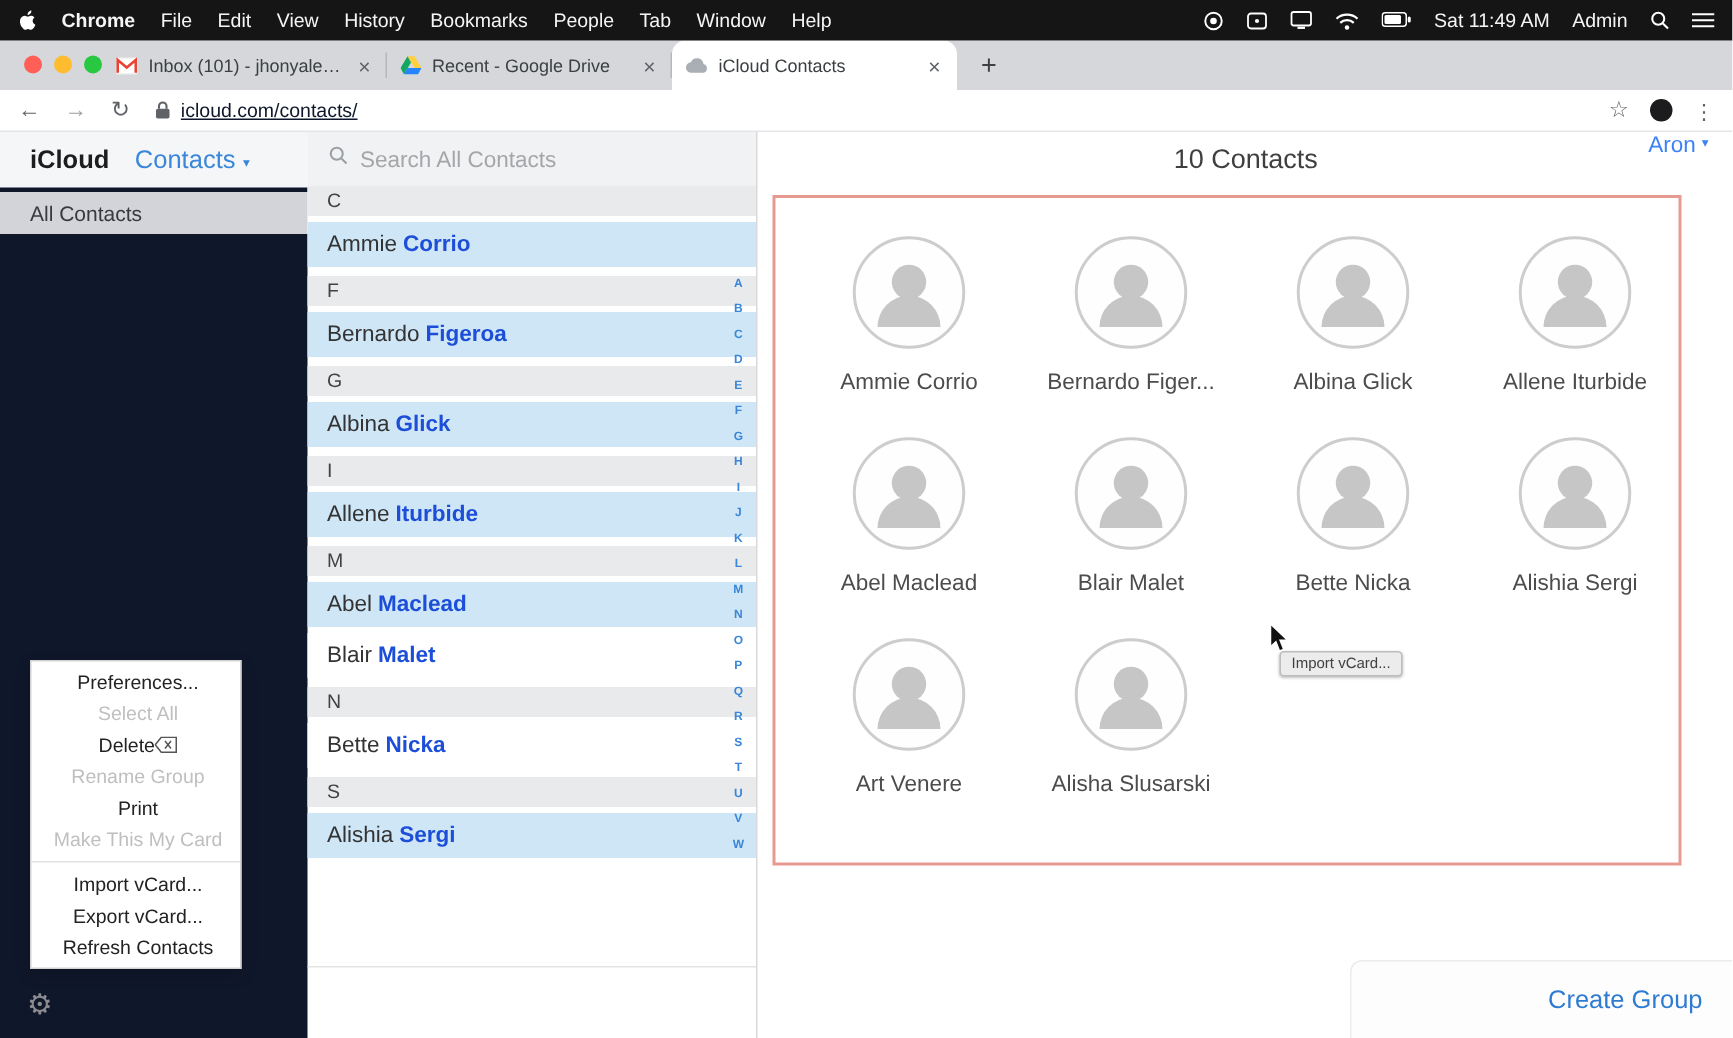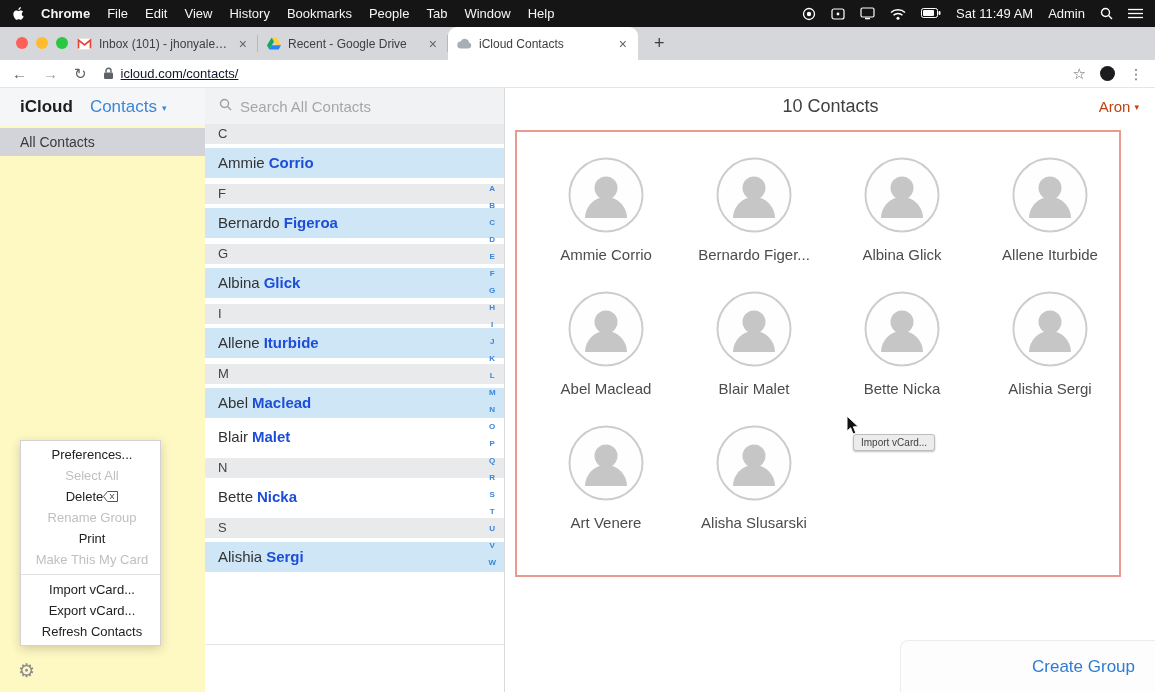--- a/index.html
+++ b/index.html
@@ -37,21 +37,21 @@
   .nav-ic { font-size:15px; color:#5f6368; margin-right:16px; line-height:1; }
   .nav-ic.dim { color:#9aa0a6; }
   .lock { display:flex; margin-right:7px; }
   .url { font-size:13px; color:#0f172a;text-decoration:underline; }
   .addr-right { margin-left:auto; display:flex; align-items:center; gap:14px; }
   .star { font-size:15px; color:#5f6368; line-height:1; }
   .ext { width:15px; height:15px; border-radius:50%; background:#1c1c1e; }
   .more { font-size:14px; color:#5f6368; line-height:1; }
 
   
-  .sidebar { position:absolute; top:88px; left:0; width:245px; bottom:0; background:#fef9c3;
+  .sidebar { position:absolute; top:88px; left:0; width:245px; bottom:0; background:#0f172a;
     border-right:7px solid #000000; }
   .brand { height:37px; display:flex; align-items:center; padding-left:20px; font-size:17px; background:#f5f6f8; }
   .brand-icloud { color:#1d1d1f; font-weight:bold; }
   .brand-section { color:#3a86d8; margin-left:17px; }
   .brand-chevron { color:#3a86d8; font-size:9px; margin-left:5px; margin-top:3px; }
   .all-contacts { position:absolute; top:40px; left:0; right:0; height:28px; line-height:28px;
     padding-left:20px; font-size:14px; color:#3a3a3c; background:#d3d4d9; }
   .gear { position:absolute; left:18px; bottom:12px; font-size:19px; color:#8b8b90; line-height:1; }
   .addbtn { position:absolute; right:12px; bottom:10px; font-size:22px; color:#8b8b90; line-height:1; font-weight:normal; }
 
@@ -70,22 +70,22 @@
   .person.sel { background:#cfe6f7; }
   .person .fn { margin-right:4px; }
   .person b { color:#1d4ed8; }
   .index { position:absolute; top:97px; right:8px; display:flex; flex-direction:column; gap:9px; z-index:5; }
   .index span { font-size:8px; font-weight:bold; color:#3a86d8; line-height:1; text-align:center; }
 
   
   .mainpane { position:absolute; top:88px; left:506px; right:0; bottom:0; background:#fff; }
   .main-header { height:36px; position:relative; display:flex; align-items:center; justify-content:center; }
   .count { font-size:18px; color:#3f3f41; }
-  .group-picker { position:absolute; right:16px; top:0; height:36px; display:flex; align-items:center;
-    gap:4px; font-size:15px; color:#c2410c; }
+  .group-picker { position:absolute; right:16px; top:0; height:36px; display:flex; align-items:flex-start;
+    gap:4px; font-size:15px; color:#3b82f6; }
   .gp-chevron { font-size:9px; margin-top:2px; }
   .dropzone { position:absolute; left:9px; top:42px; width:606px; height:447px; border:2px solid #e79a90;
     background:#fff; display:grid; grid-template-columns:repeat(4,148px); align-content:start;
     padding:25px 0 0 15px; row-gap:28px; }
   .card { display:flex; flex-direction:column; align-items:center; }
   .avatar { display:flex; }
   .card-name { margin-top:13px; font-size:15px; color:#4c4c4e; white-space:nowrap; }
   .cg-panel { position:absolute; right:0; bottom:0; left:394px; height:52px; background:#fdfdfe;
     border-top:1px solid #ececee; border-left:1px solid #ececee; border-radius:8px 0 0 0;
     display:flex; align-items:center; justify-content:flex-end; padding-right:20px; }

